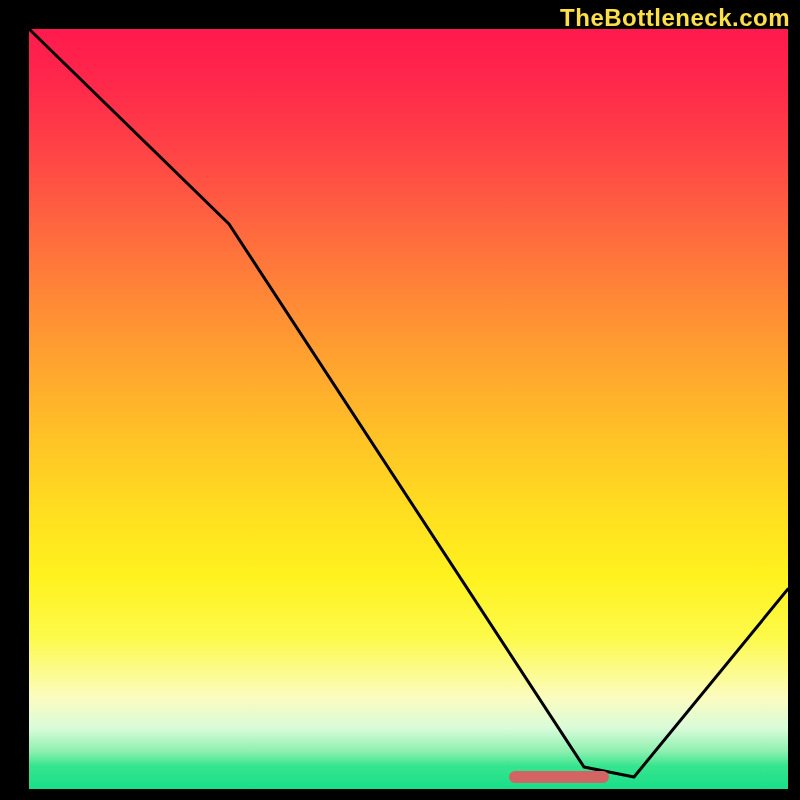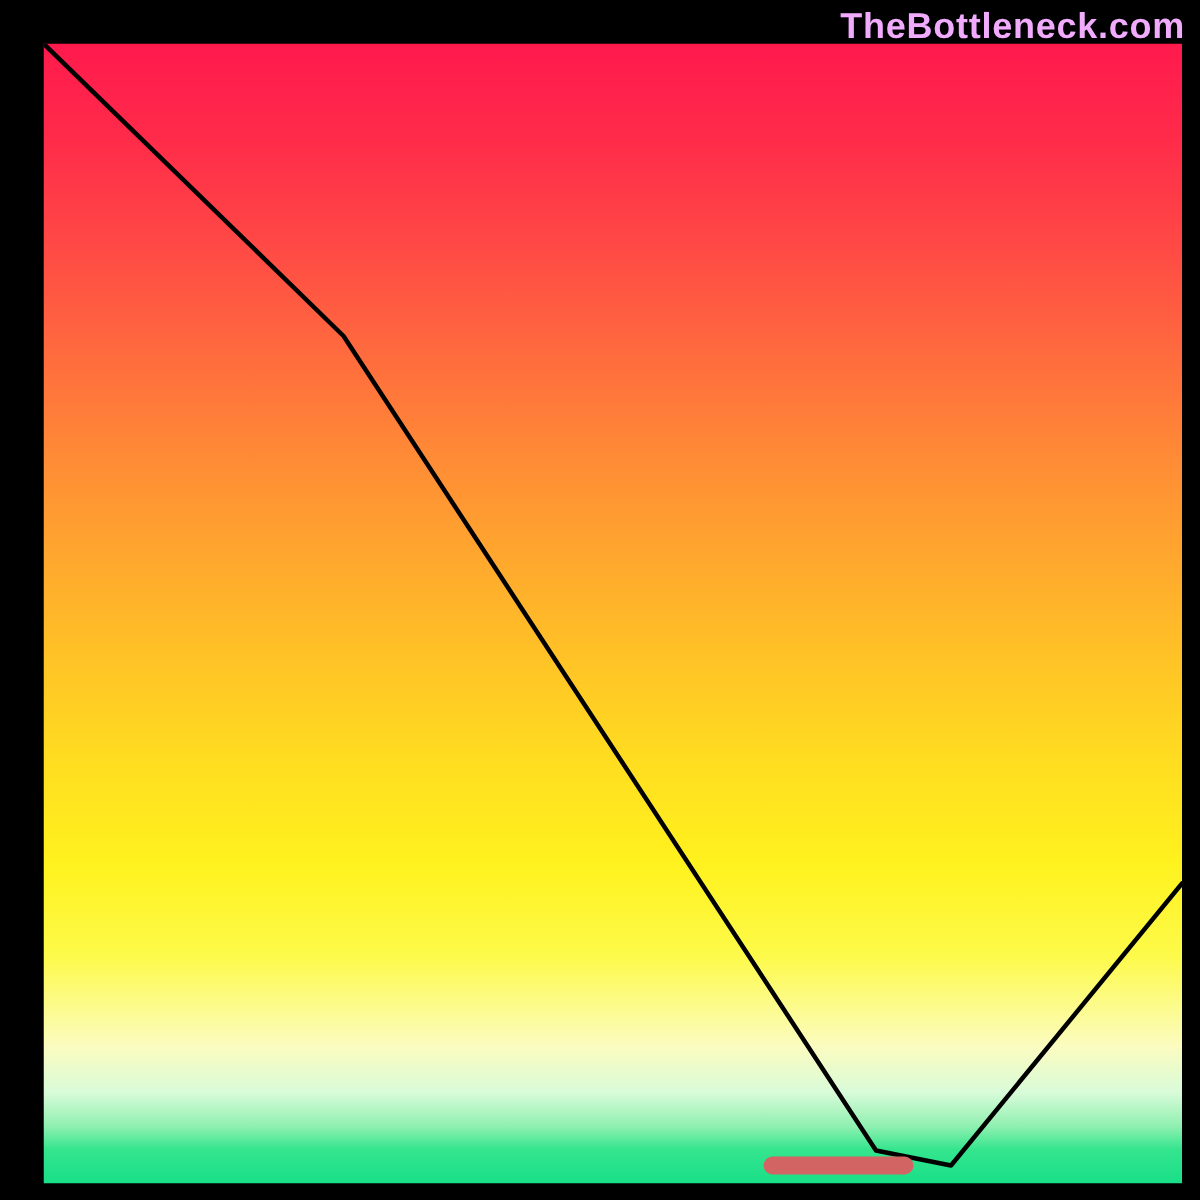--- a/index.html
+++ b/index.html
@@ -14,21 +14,21 @@
   .frame {
     position: relative;
     width: 800px;
     height: 800px;
     background: #000;
   }
   .watermark {
     position: absolute;
     top: 4px;
     right: 10px;
-    color: #f0abfc;
+    color: #fde047;
     font-size: 24px;
     font-weight: 600;
     letter-spacing: 0.5px;
     user-select: none;
   }
   .plot-area {
     position: absolute;
     left: 29px;
     top: 29px;
     width: 759px;

